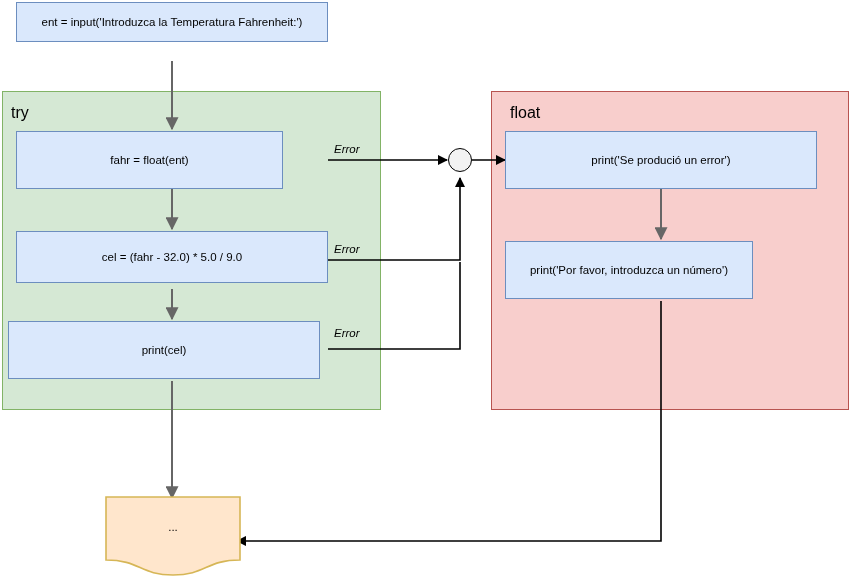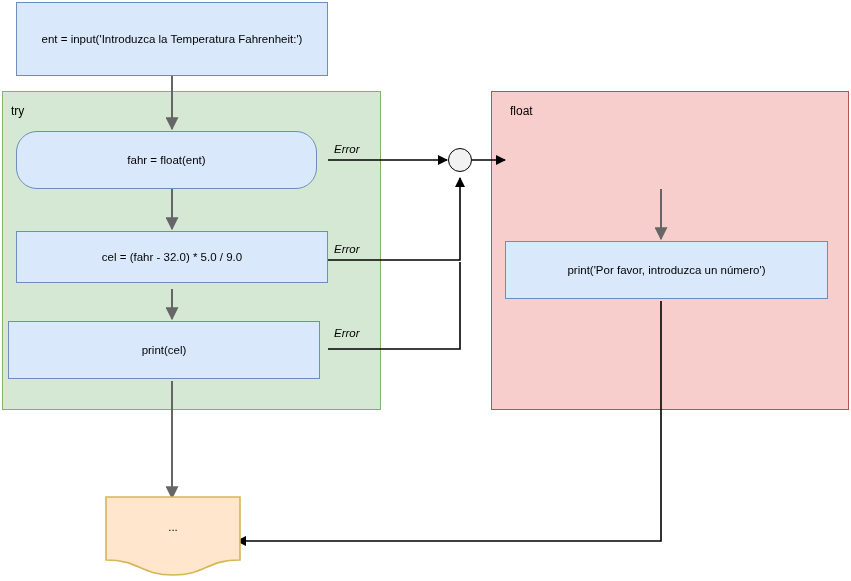--- a/index.html
+++ b/index.html
@@ -40,21 +40,21 @@
   .container-try {
     background: #d5e8d4;
     border: 1px solid #82b366;
   }
   .container-except {
     background: #f8cecc;
     border: 1px solid #b85450;
   }
   .container-label {
     position: absolute;
-    font-size: 12px;
+    font-size: 16px;
     color: #000000;
     white-space: nowrap;
   }
   .edge-label {
     position: absolute;
     font-size: 11.5px;
     color: #000000;
     background: transparent;
     white-space: nowrap;
     font-style: italic;
@@ -115,38 +115,41 @@
 
     <path d="M 328 349 L 460 349 L 460 262" stroke="#000000" stroke-width="1.6" fill="none"></path>
 
     <path d="M 472 160 L 505 160" stroke="#000000" stroke-width="1.6" fill="none" marker-end="url(#arrowBlack)"></path>
 
     <path d="M 661 189 L 661 239" stroke="#666666" stroke-width="2" fill="none" marker-end="url(#arrowGray)"></path>
 
     <path d="M 661 301 L 661 541 L 237 541" stroke="#000000" stroke-width="1.6" fill="none" marker-end="url(#arrowBlack)"></path>
   </svg>
 
-  <div class="node proc" style="left:16px; top:2px; width:312px; height:74px;">
+  <div class="node proc" style="left:16px; top:2px; width:312px; height:40px;">
     <span>ent = input('Introduzca la Temperatura Fahrenheit:')</span>
   </div>
 
-  <div class="node proc" style="left:16px; top:131px; width:301px; height:58px;border-radius:21px;">
+  <div class="node proc" style="left:16px; top:131px; width:267px; height:58px;">
     <span>fahr = float(ent)</span>
   </div>
 
   <div class="node proc" style="left:16px; top:231px; width:312px; height:52px;">
     <span>cel = (fahr - 32.0) * 5.0 / 9.0</span>
   </div>
 
   <div class="node proc" style="left:8px; top:321px; width:312px; height:58px;">
     <span>print(cel)</span>
   </div>
 
+  <div class="node proc" style="left:505px; top:131px; width:312px; height:58px;">
+    <span>print('Se produció un error')</span>
+  </div>
 
-  <div class="node proc" style="left:505px; top:241px; width:323px; height:58px;">
+  <div class="node proc" style="left:505px; top:241px; width:248px; height:58px;">
     <span>print('Por favor, introduzca un número')</span>
   </div>
 
   <div class="junction" style="left:448px; top:148px; width:24px; height:24px;"></div>
 
   <div class="doc-shape" style="left:105px; top:496px; width:136px; height:80px;">
     <svg width="136" height="80" viewBox="0 0 136 80">
       <path d="M 1 1 L 135 1 L 135 64 C 101 64 101 79 68 79 C 35 79 35 64 1 64 Z" fill="#ffe6cc" stroke="#d6b656" stroke-width="1.6" stroke-linejoin="miter"></path>
     </svg>
     <div style="position:absolute; left:0; top:0; width:136px; height:62px;

